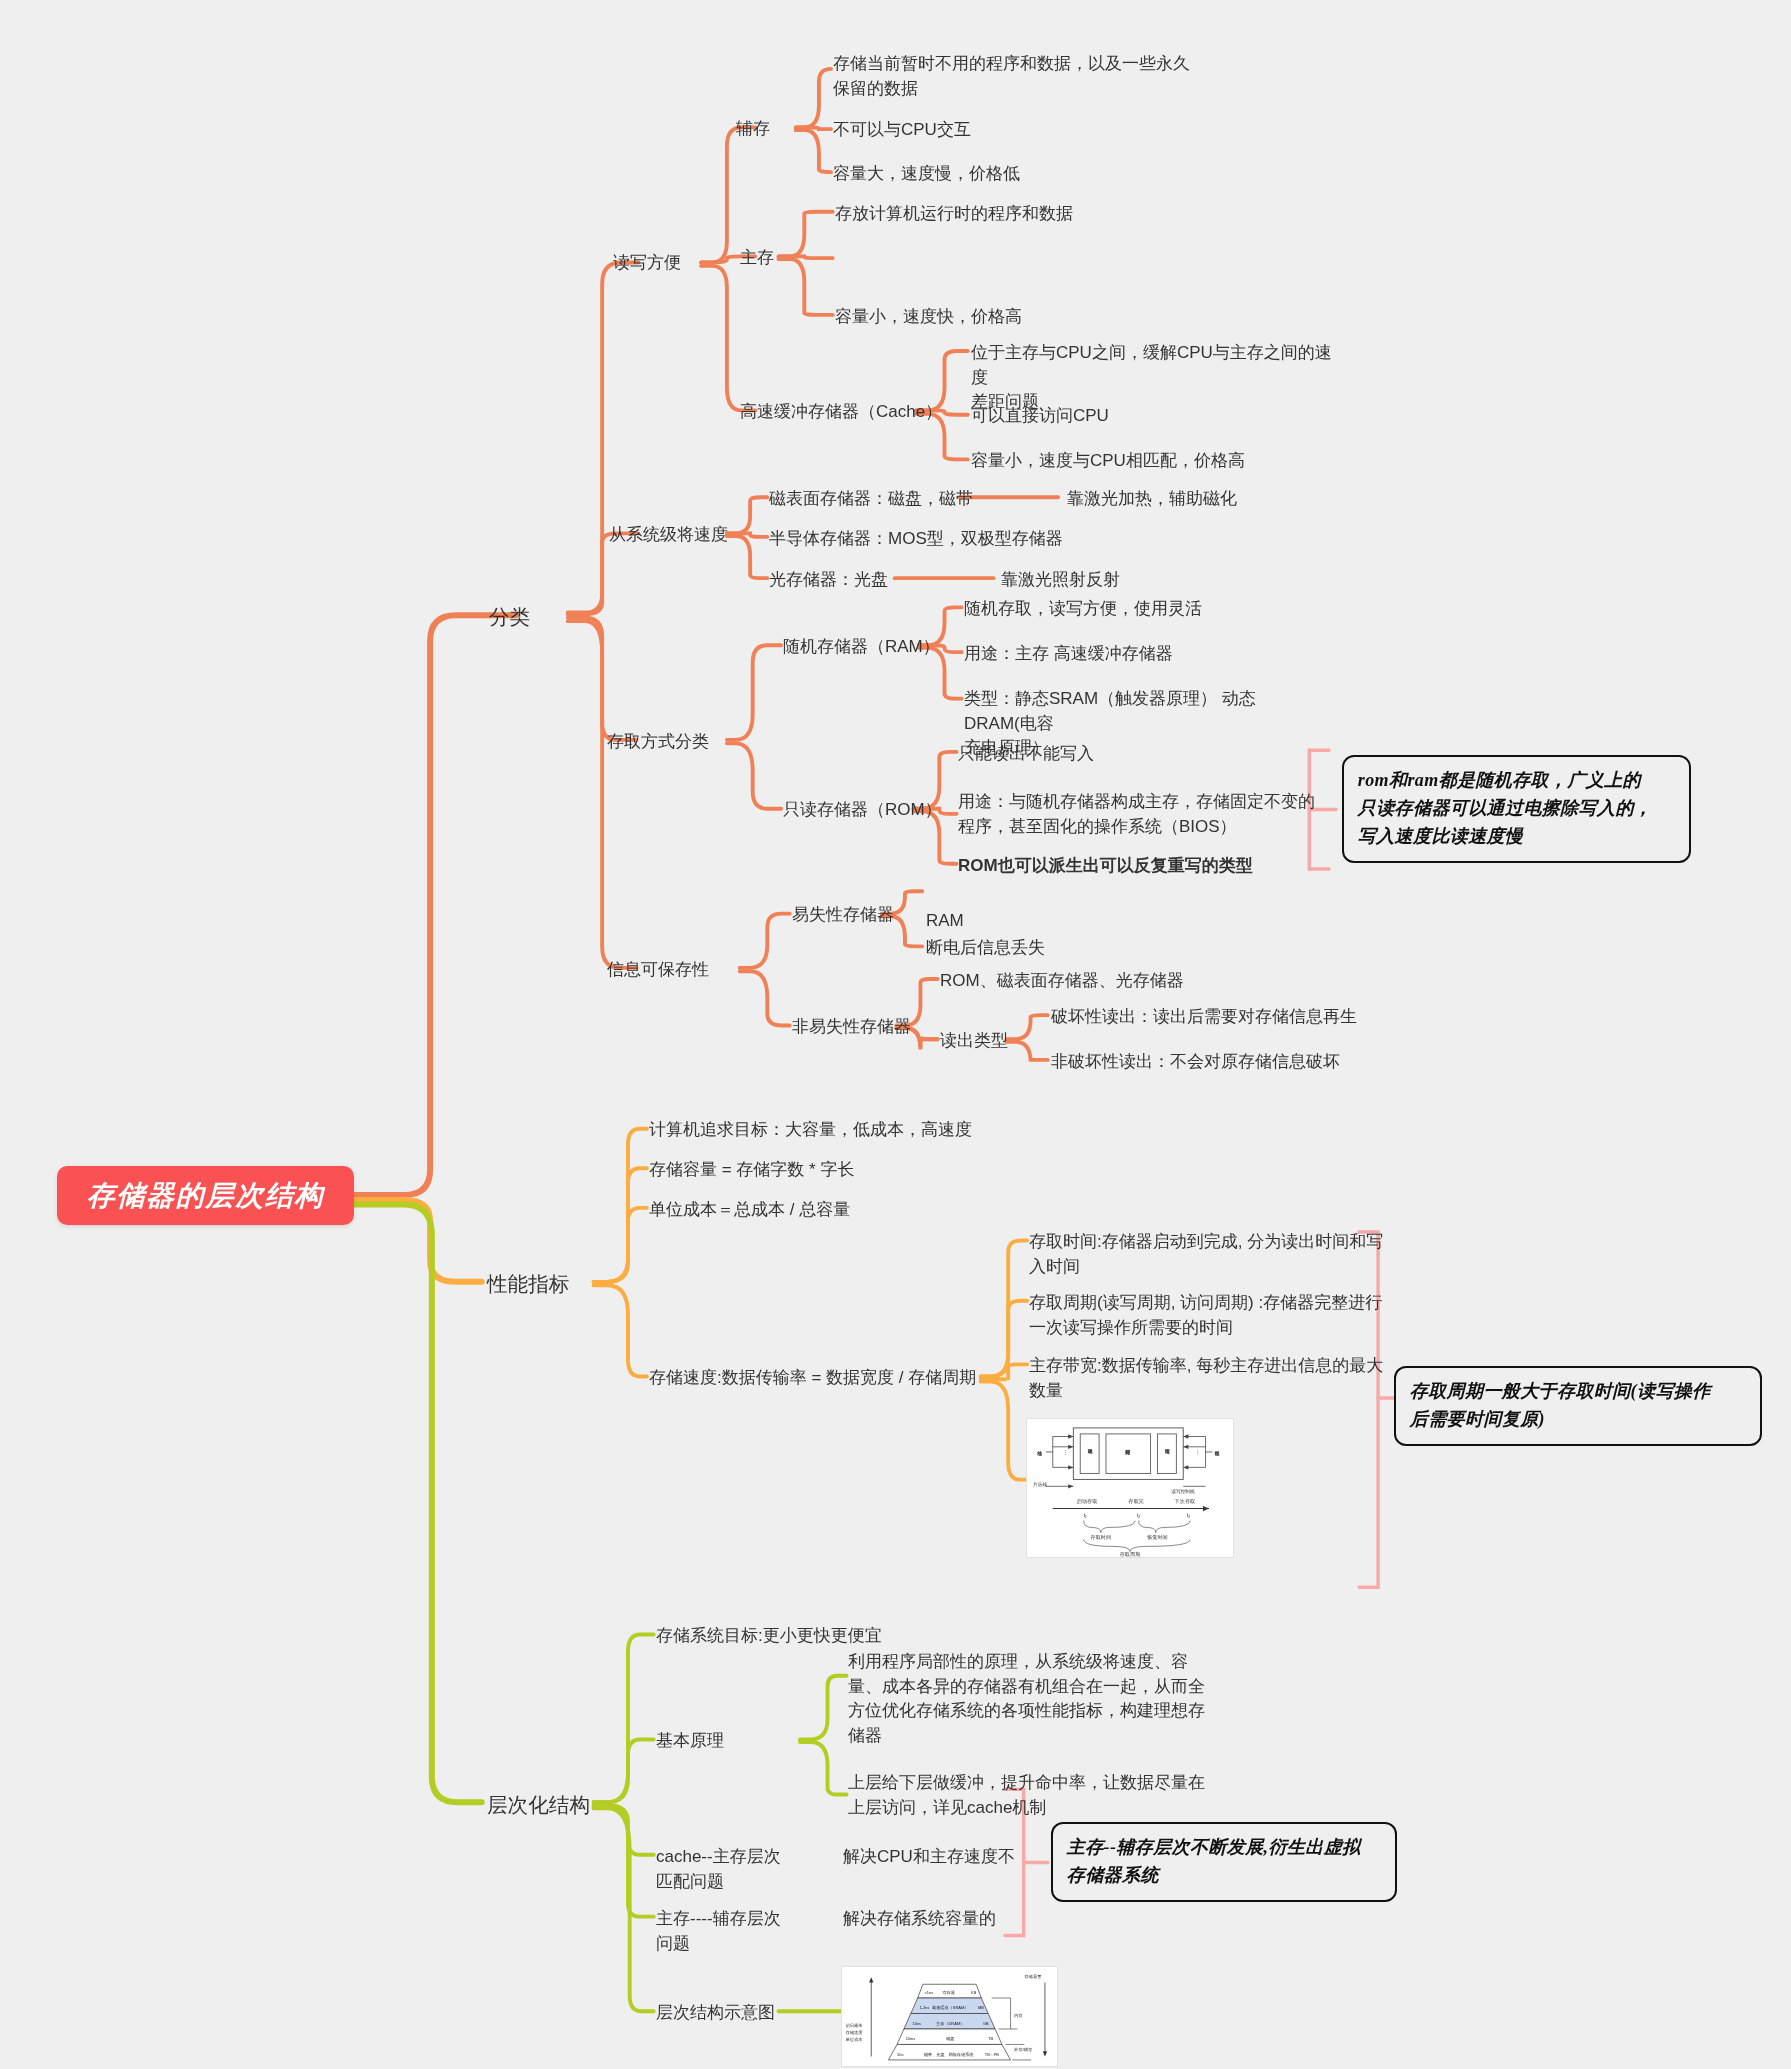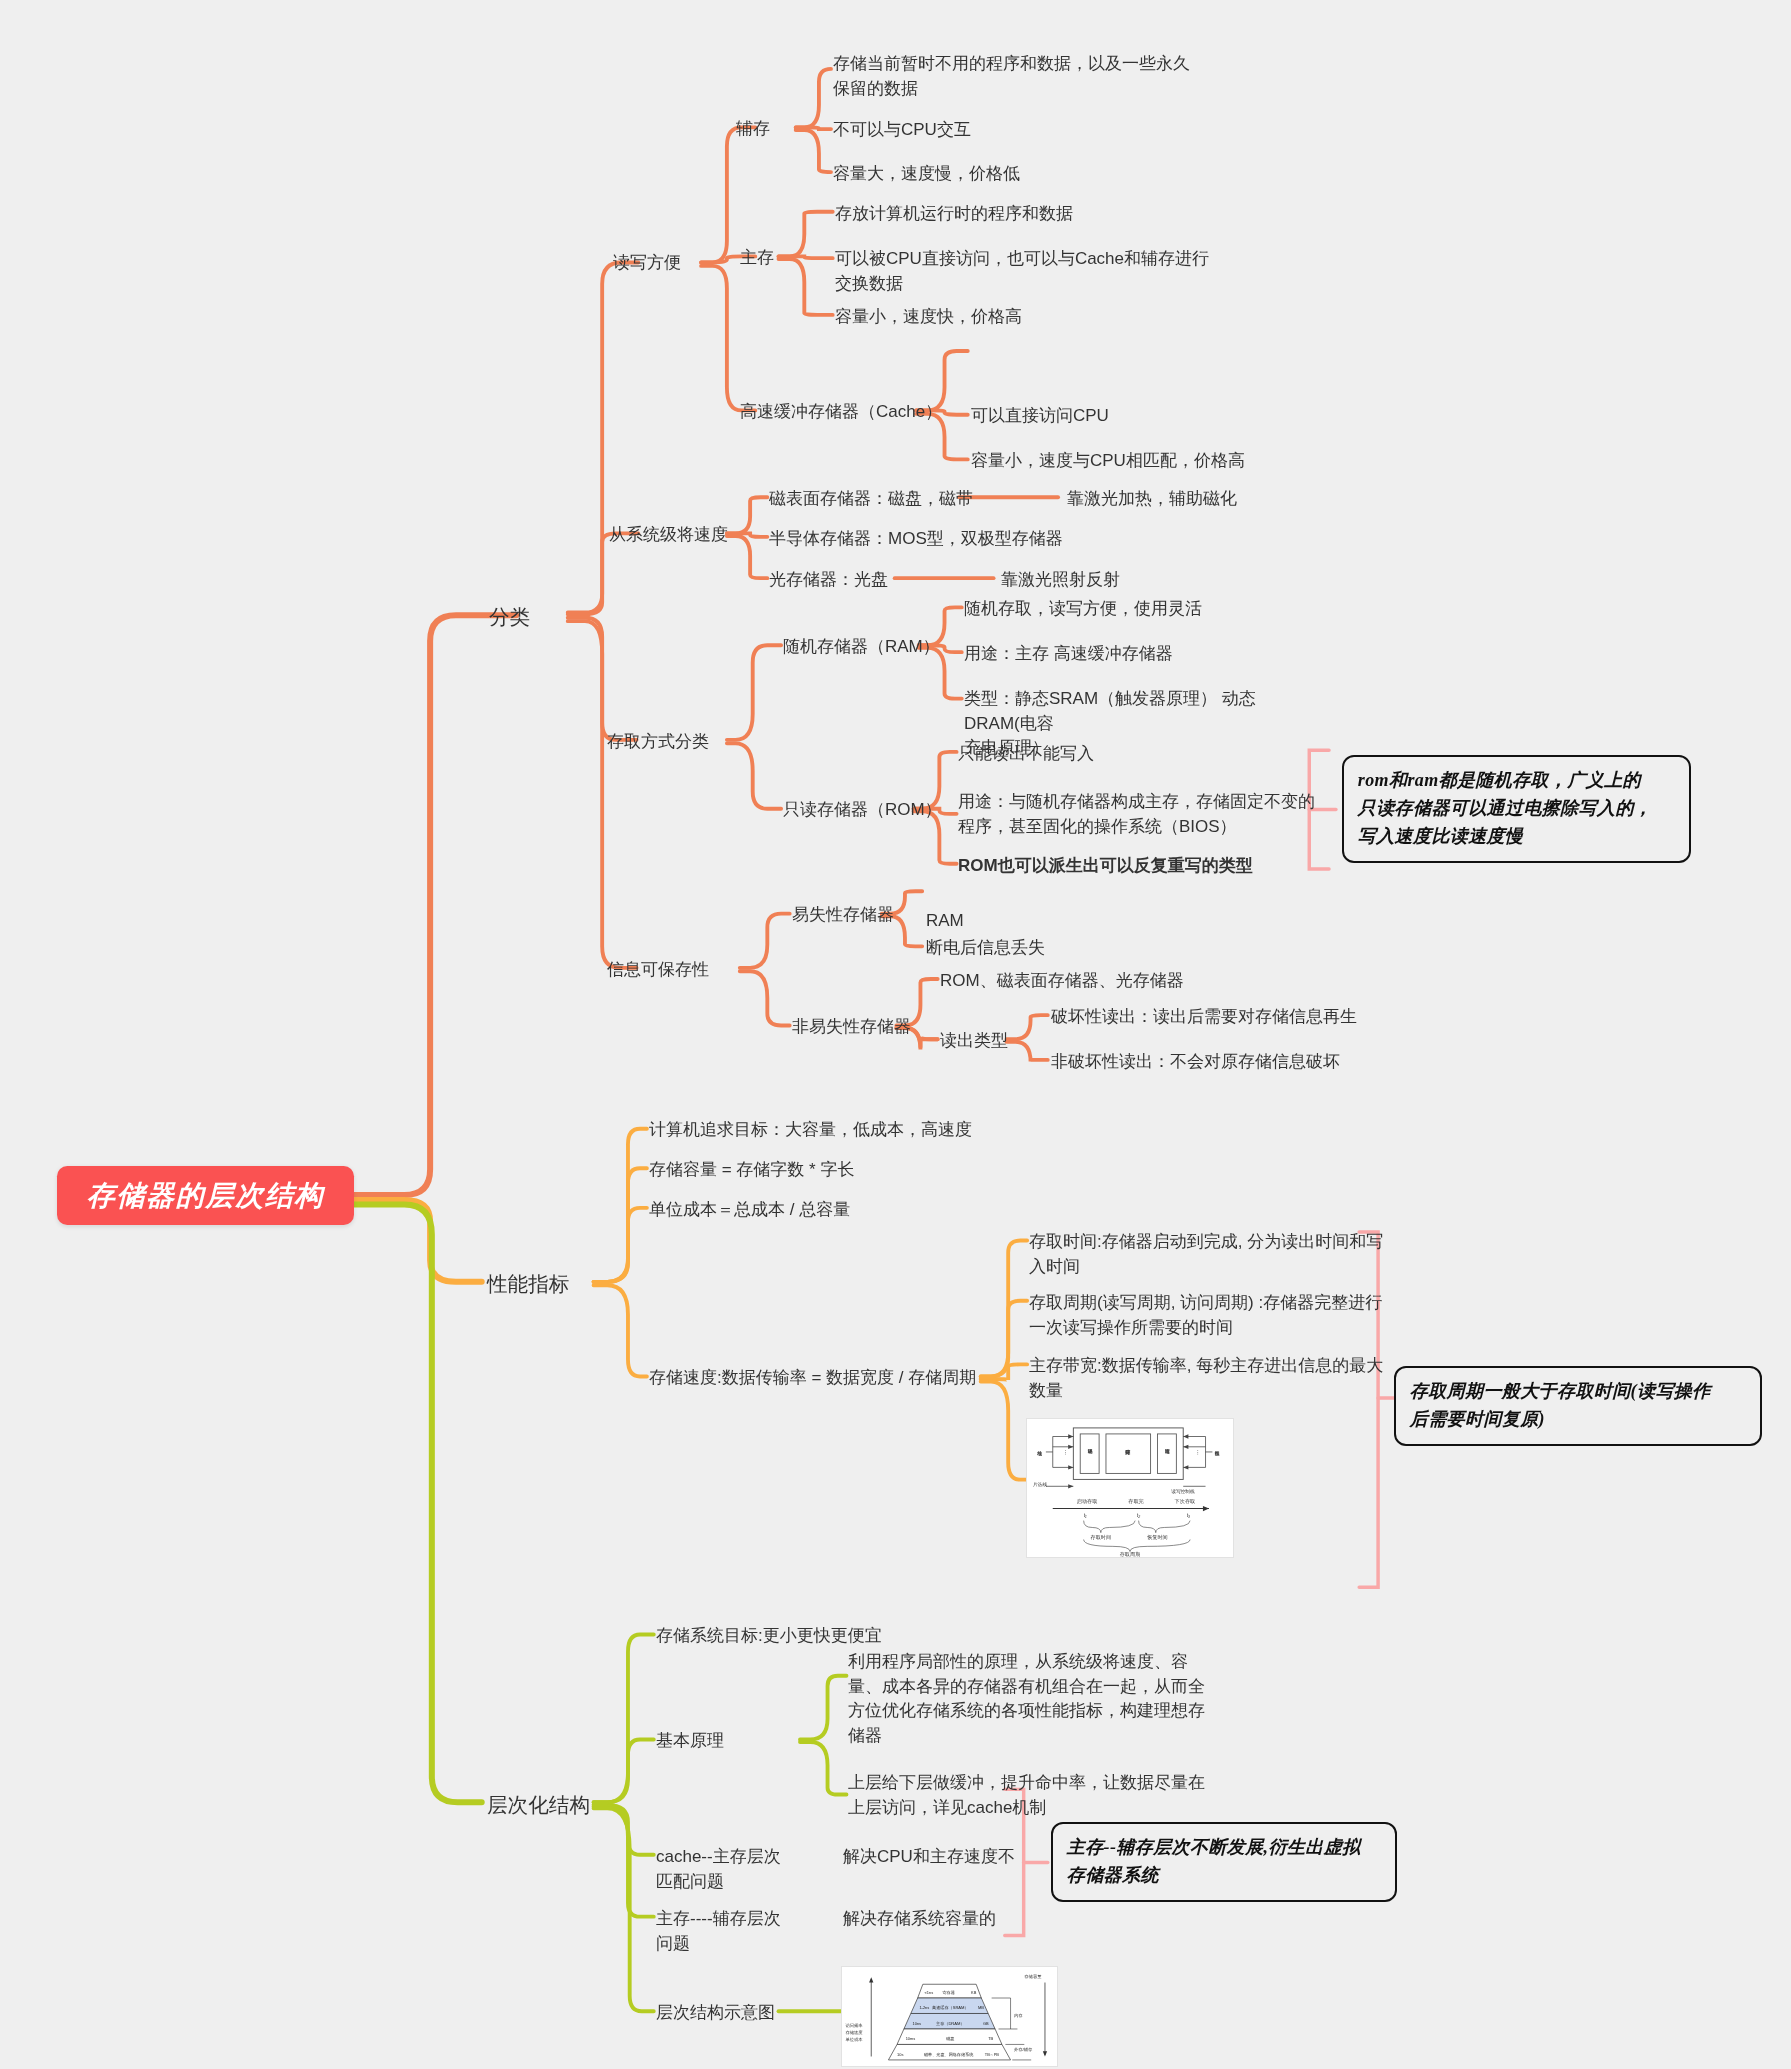--- a/index.html
+++ b/index.html
@@ -150,25 +150,25 @@
   <div class="node t19" style="left:613px;top:251px;">读写方便</div>
 
   <div class="node t19" style="left:736px;top:117px;">辅存</div>
   <div class="node t19" style="left:833px;top:52px;width:370px;">存储当前暂时不用的程序和数据，以及一些永久
 保留的数据</div>
   <div class="node t19" style="left:833px;top:118px;">不可以与CPU交互</div>
   <div class="node t19" style="left:833px;top:162px;">容量大，速度慢，价格低</div>
 
   <div class="node t19" style="left:740px;top:246px;">主存</div>
   <div class="node t19" style="left:835px;top:202px;">存放计算机运行时的程序和数据</div>
-  <div class="node t19" style="left:835px;top:247px;width:379px;">可以被CPU直接访问，也可以与Cache和辅存进行
-交换数据</div>
   <div class="node t19" style="left:835px;top:305px;">容量小，速度快，价格高</div>
 
   <div class="node t19" style="left:740px;top:400px;">高速缓冲存储器（Cache）</div>
+  <div class="node t19" style="left:971px;top:341px;width:361px;">位于主存与CPU之间，缓解CPU与主存之间的速度
+差距问题</div>
   <div class="node t19" style="left:971px;top:404px;">可以直接访问CPU</div>
   <div class="node t19" style="left:971px;top:449px;">容量小，速度与CPU相匹配，价格高</div>
 
   <div class="node t19" style="left:609px;top:523px;">从系统级将速度</div>
   <div class="node t19" style="left:769px;top:487px;">磁表面存储器：磁盘，磁带</div>
   <div class="node t19" style="left:1067px;top:487px;">靠激光加热，辅助磁化</div>
   <div class="node t19" style="left:769px;top:527px;">半导体存储器：MOS型，双极型存储器</div>
   <div class="node t19" style="left:769px;top:568px;">光存储器：光盘</div>
   <div class="node t19" style="left:1001px;top:568px;">靠激光照射反射</div>
 

